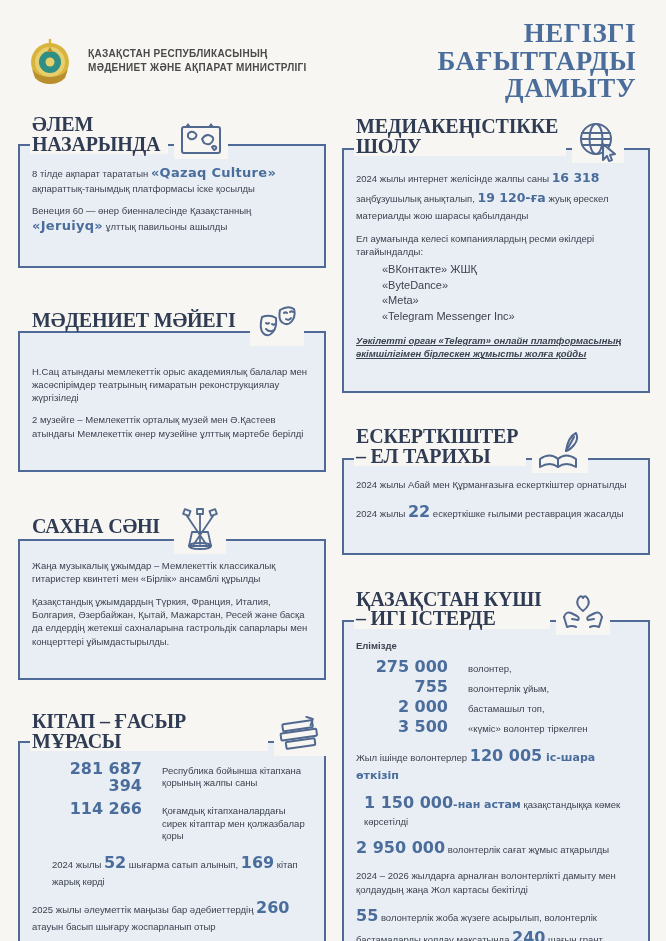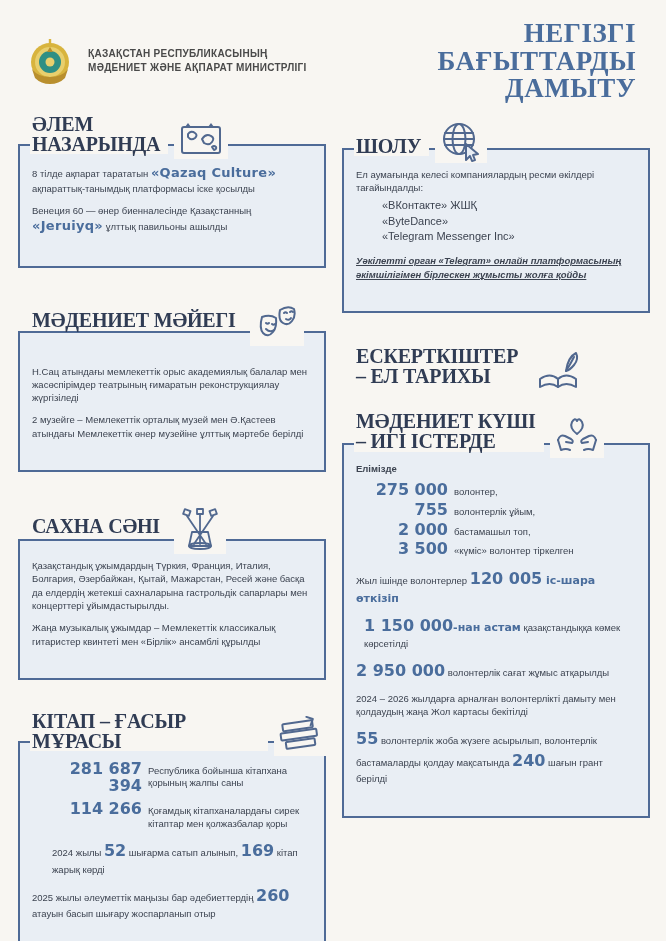--- a/index.html
+++ b/index.html
@@ -30,21 +30,21 @@
   .box{border:2px solid var(--box-border);background:var(--box-bg);padding:18px 12px 28px 12px}
   .body{font-size:9.5px;line-height:1.4;margin-bottom:9px}
   .body:last-child{margin-bottom:2px}
   .brand{font-family:"DejaVu Sans",sans-serif;font-weight:bold;color:var(--accent);font-size:13px;letter-spacing:.3px}
   .num{font-family:"DejaVu Sans",sans-serif;font-weight:bold;color:var(--accent);font-size:12.5px}
   .num.big{font-size:16px}
   .suf{font-family:"DejaVu Sans",sans-serif;font-weight:bold;color:var(--accent);font-size:11px}
   .note{font-size:9.5px;font-weight:bold;font-style:italic;text-decoration:underline;line-height:1.4;margin-top:10px;margin-bottom:2px}
   .list-plain{margin:2px 0 4px 26px}
   .list-plain div{font-size:11px;line-height:1.4}
-  .stat-row{display:grid;grid-template-columns:110px 1fr;gap:0 6px;align-items:baseline;margin-bottom:7px}
+  .stat-row{display:grid;grid-template-columns:110px 1fr;gap:0 20px;align-items:baseline;margin-bottom:7px}
   .stat-row .stat-num{text-align:right;font-family:"DejaVu Sans",sans-serif;font-weight:bold;color:var(--accent);font-size:16px;line-height:1.05}
   .stat-row .stat-label{font-size:9.5px;line-height:1.3}
   .stat-narrow .stat-row{grid-template-columns:92px 1fr;margin-bottom:3px}
   .intro-b{font-weight:bold;font-size:9.5px;margin-bottom:8px}
   .gap-lg{height:12px}
 </style>
 </head>
 <body>
 
 <div class="header">
@@ -122,22 +122,22 @@
             <rect x="6" y="2" width="6" height="5" transform="rotate(20 9 4)"></rect>
             <rect x="19" y="1" width="6" height="5"></rect>
             <rect x="32" y="2" width="6" height="5" transform="rotate(-20 35 4)"></rect>
             <path d="M9 8 L28 36 M22 7 L22 36 M35 8 L16 36"></path>
             <path d="M14 24 L30 24 L33 38 L11 38 z"></path>
             <ellipse cx="22" cy="38" rx="11" ry="3"></ellipse>
           </svg>
         </span>
       </div>
       <div class="box">
+        <p class="body">Жаңа музыкалық ұжымдар – Мемлекеттік классикалық гитаристер квинтеті мен «Бірлік» ансамблі құрылды</p>
         <p class="body">Қазақстандық ұжымдардың Түркия, Франция, Италия, Болгария, Әзербайжан, Қытай, Мажарстан, Ресей және басқа да елдердің жетекші сахналарына гастрольдік сапарлары мен концерттері ұйымдастырылды.</p>
-        <p class="body">Жаңа музыкалық ұжымдар – Мемлекеттік классикалық гитаристер квинтеті мен «Бірлік» ансамблі құрылды</p>
       </div>
     </section>
 
     <div class="gap-lg"></div>
 
     <section class="sec">
       <div class="sec-head">
         <h2>КІТАП – ҒАСЫР МҰРАСЫ</h2>
         <span class="icon">
           <svg width="44" height="40" viewBox="0 0 44 40" fill="none" stroke="#51688f" stroke-width="2" stroke-linecap="round" stroke-linejoin="round">
@@ -167,38 +167,40 @@
         <p class="body" style="margin-top:8px"><span>2025 жылы әлеуметтік маңызы бар әдебиеттердің </span><span class="num big">260</span><span> атауын басып шығару жоспарланып отыр</span></p>
       </div>
     </section>
 
   </div>
 
   <div class="col">
 
     <section class="sec">
       <div class="sec-head">
-        <h2><br><span>ШОЛУ</span></h2>
+        <h2><span>МЕДИАКЕҢІСТІККЕ</span><br><span>ШОЛУ</span></h2>
         <span class="icon">
           <svg width="44" height="44" viewBox="0 0 44 44" fill="none" stroke="#51688f" stroke-width="2" stroke-linecap="round" stroke-linejoin="round">
             <circle cx="20" cy="20" r="15"></circle>
             <ellipse cx="20" cy="20" rx="6.5" ry="15"></ellipse>
             <path d="M6 14 h28 M5 20 h30 M6 26 h28"></path>
             <path d="M27 25 l12 10 -5 1 2 5 -3 1 -2 -5 -4 4 z" fill="#e9eef4"></path>
           </svg>
         </span>
       </div>
       <div class="box">
+        <p class="body" style="line-height:1.6"><span>2024 жылы интернет желісінде жалпы саны </span><span class="num">16 318</span><span> заңбұзушылық анықталып, </span><span class="num">19 120-ға</span><span> жуық өрескел материалды жою шарасы қабылданды</span></p>
         <p class="body" style="margin-bottom:4px">Ел аумағында келесі компаниялардың ресми өкілдері тағайындалды:</p>
         <div class="list-plain">
 
             <div>«ВКонтакте» ЖШҚ</div>
 
             <div>«ByteDance»</div>
 
+            <div>«Meta»</div>
 
             <div>«Telegram Messenger Inc»</div>
           </div>
         <p class="note">Уәкілетті орган «Telegram» онлайн платформасының әкімшілігімен бірлескен жұмысты жолға қойды</p>
       </div>
     </section>
 
     <div class="gap-lg"></div>
 
     <section class="sec">
@@ -206,27 +208,31 @@
         <h2><span>ЕСКЕРТКІШТЕР</span><br><span>– ЕЛ ТАРИХЫ</span></h2>
         <span class="icon">
           <svg width="48" height="44" viewBox="0 0 48 44" fill="none" stroke="#51688f" stroke-width="2" stroke-linecap="round" stroke-linejoin="round">
             <path d="M4 30 q10 -7 18 0 q8 -7 18 0 v8 q-10 -6 -18 0 q-8 -6 -18 0 z"></path>
             <path d="M22 30 v8"></path>
             <path d="M30 22 q2 -14 10 -18 q3 6 -2 12 q-4 5 -8 6 z"></path>
             <path d="M30 22 q5 -8 8 -14"></path>
           </svg>
         </span>
       </div>
-    </section>
-
-    <div class="gap-lg"></div>
-
-    <section class="sec">
-      <div class="sec-head">
-        <h2><span>МӘДЕНИЕТ КҮШІ</span><br><span>– ИГІ ІСТЕРДЕ</span></h2>
+      <div class="box">
+        <p class="body">2024 жылы Абай мен Құрманғазыға ескерткіштер орнатылды</p>
+        <p class="body" style="margin-top:10px"><span>2024 жылы </span><span class="num big">22</span><span> ескерткішке ғылыми реставрация жасалды</span></p>
+      </div>
+    </section>
+
+    <div class="gap-lg"></div>
+
+    <section class="sec">
+      <div class="sec-head">
+        <h2><span>ҚАЗАҚСТАН КҮШІ</span><br><span>– ИГІ ІСТЕРДЕ</span></h2>
         <span class="icon">
           <svg width="46" height="44" viewBox="0 0 46 44" fill="none" stroke="#51688f" stroke-width="2" stroke-linecap="round" stroke-linejoin="round">
             <path d="M23 20 q-8 -6 -5 -12 q3 -5 5 -1 q2 -4 5 1 q3 6 -5 12 z"></path>
             <path d="M4 26 q2 -6 7 -4 l6 3 q3 2 1 4 l-6 -1"></path>
             <path d="M4 26 l3 10 q5 -2 9 0"></path>
             <path d="M42 26 q-2 -6 -7 -4 l-6 3 q-3 2 -1 4 l6 -1"></path>
             <path d="M42 26 l-3 10 q-5 -2 -9 0"></path>
           </svg>
         </span>
       </div>

